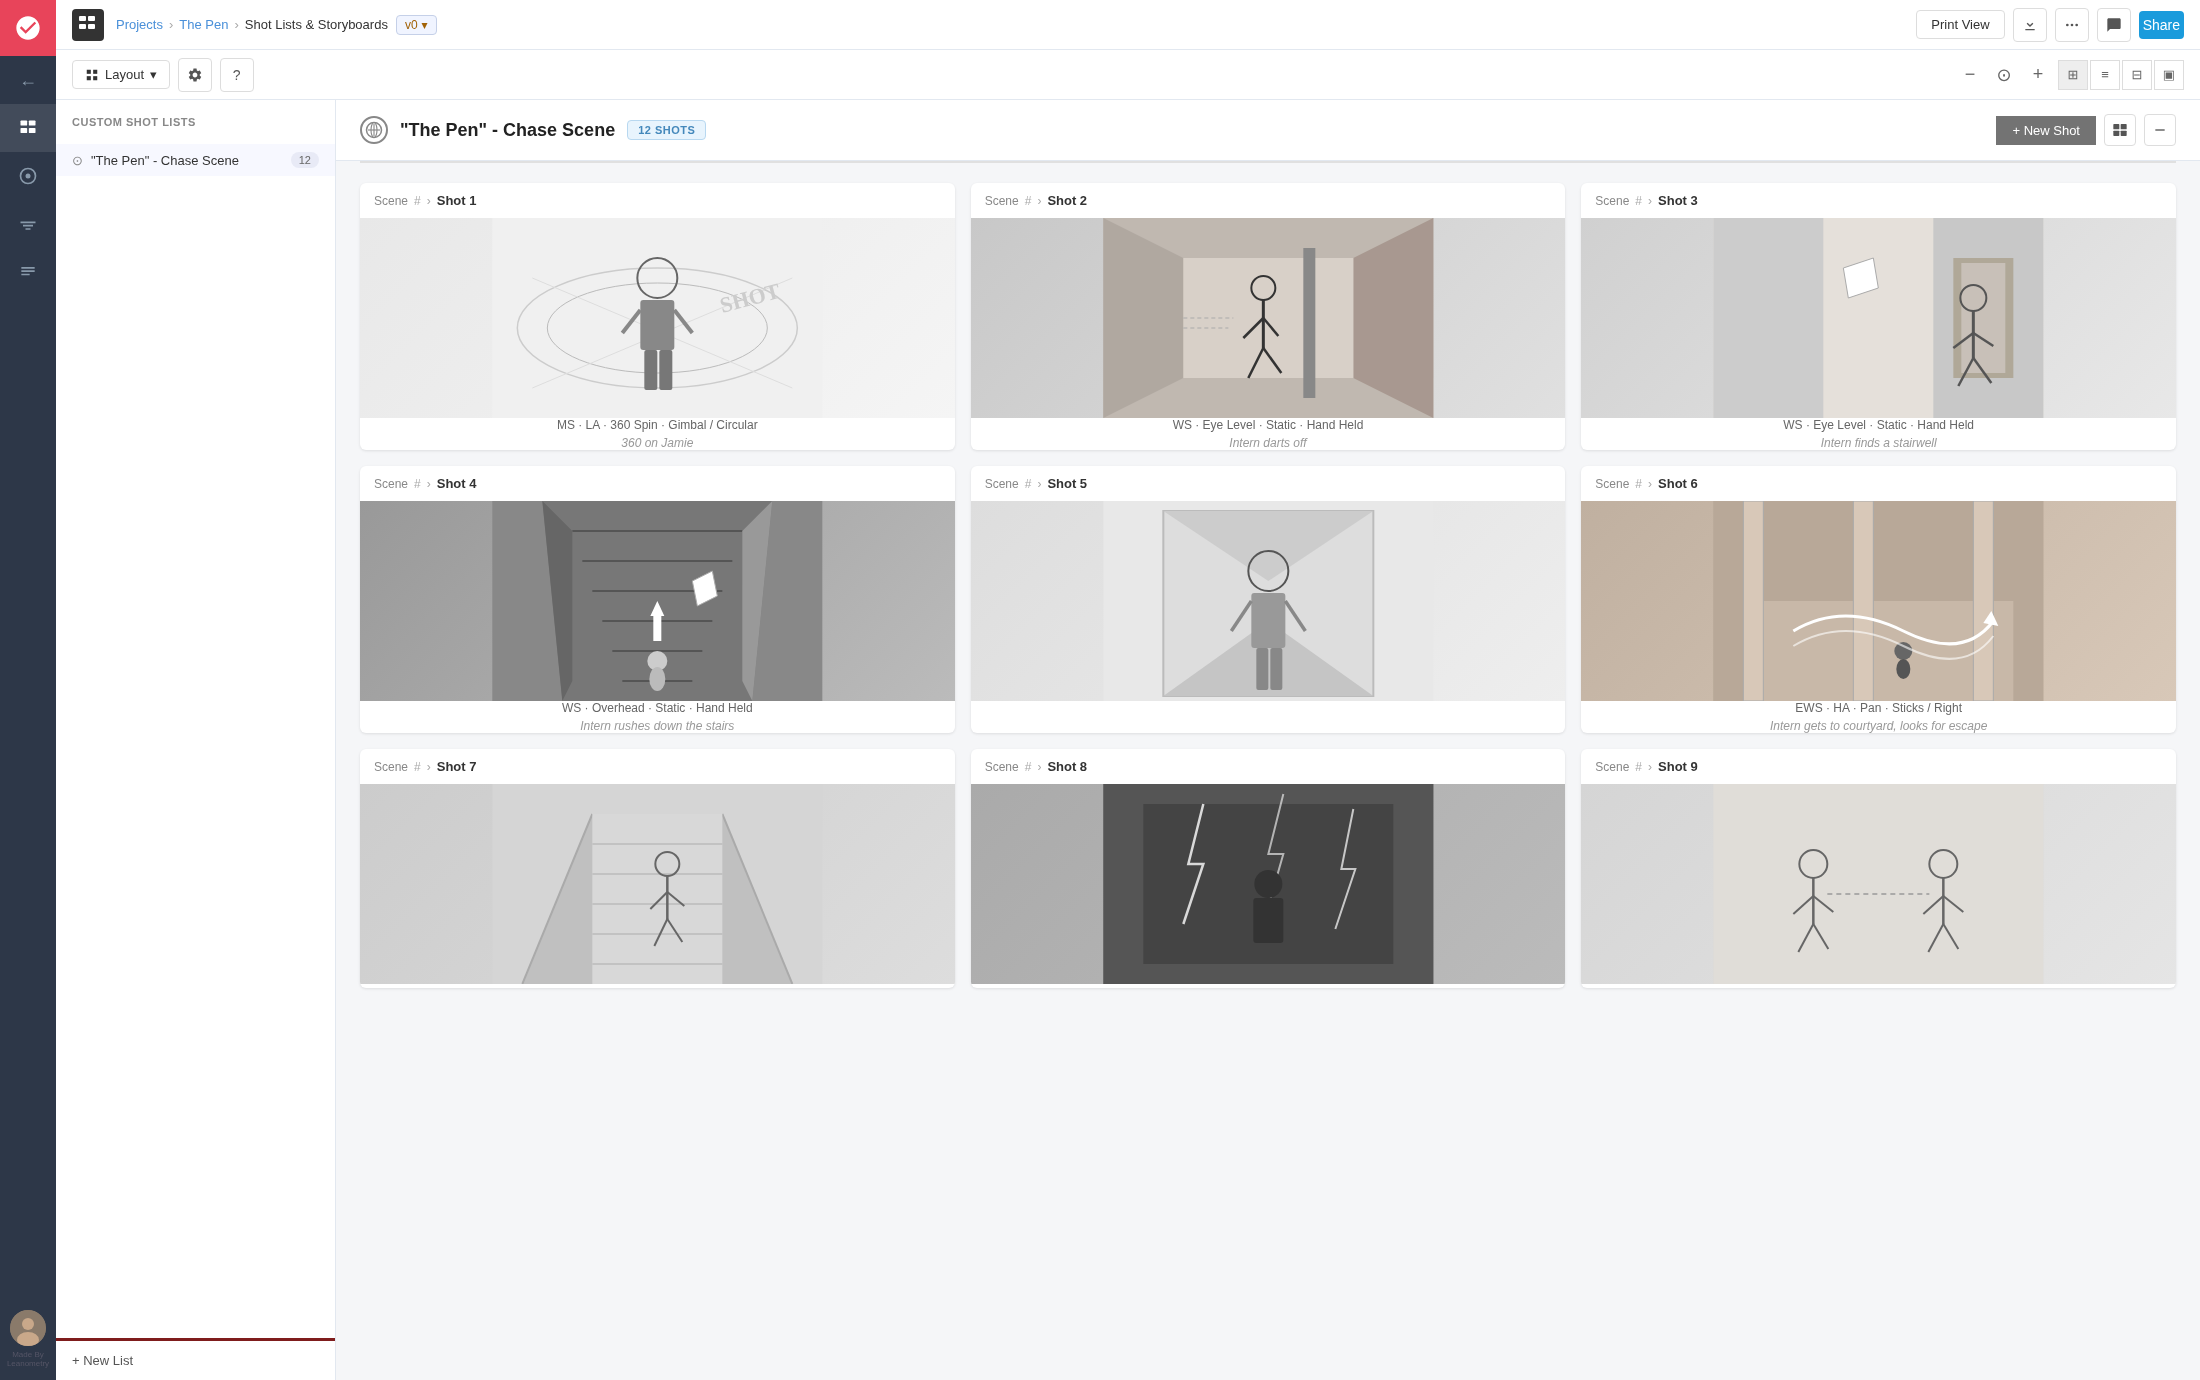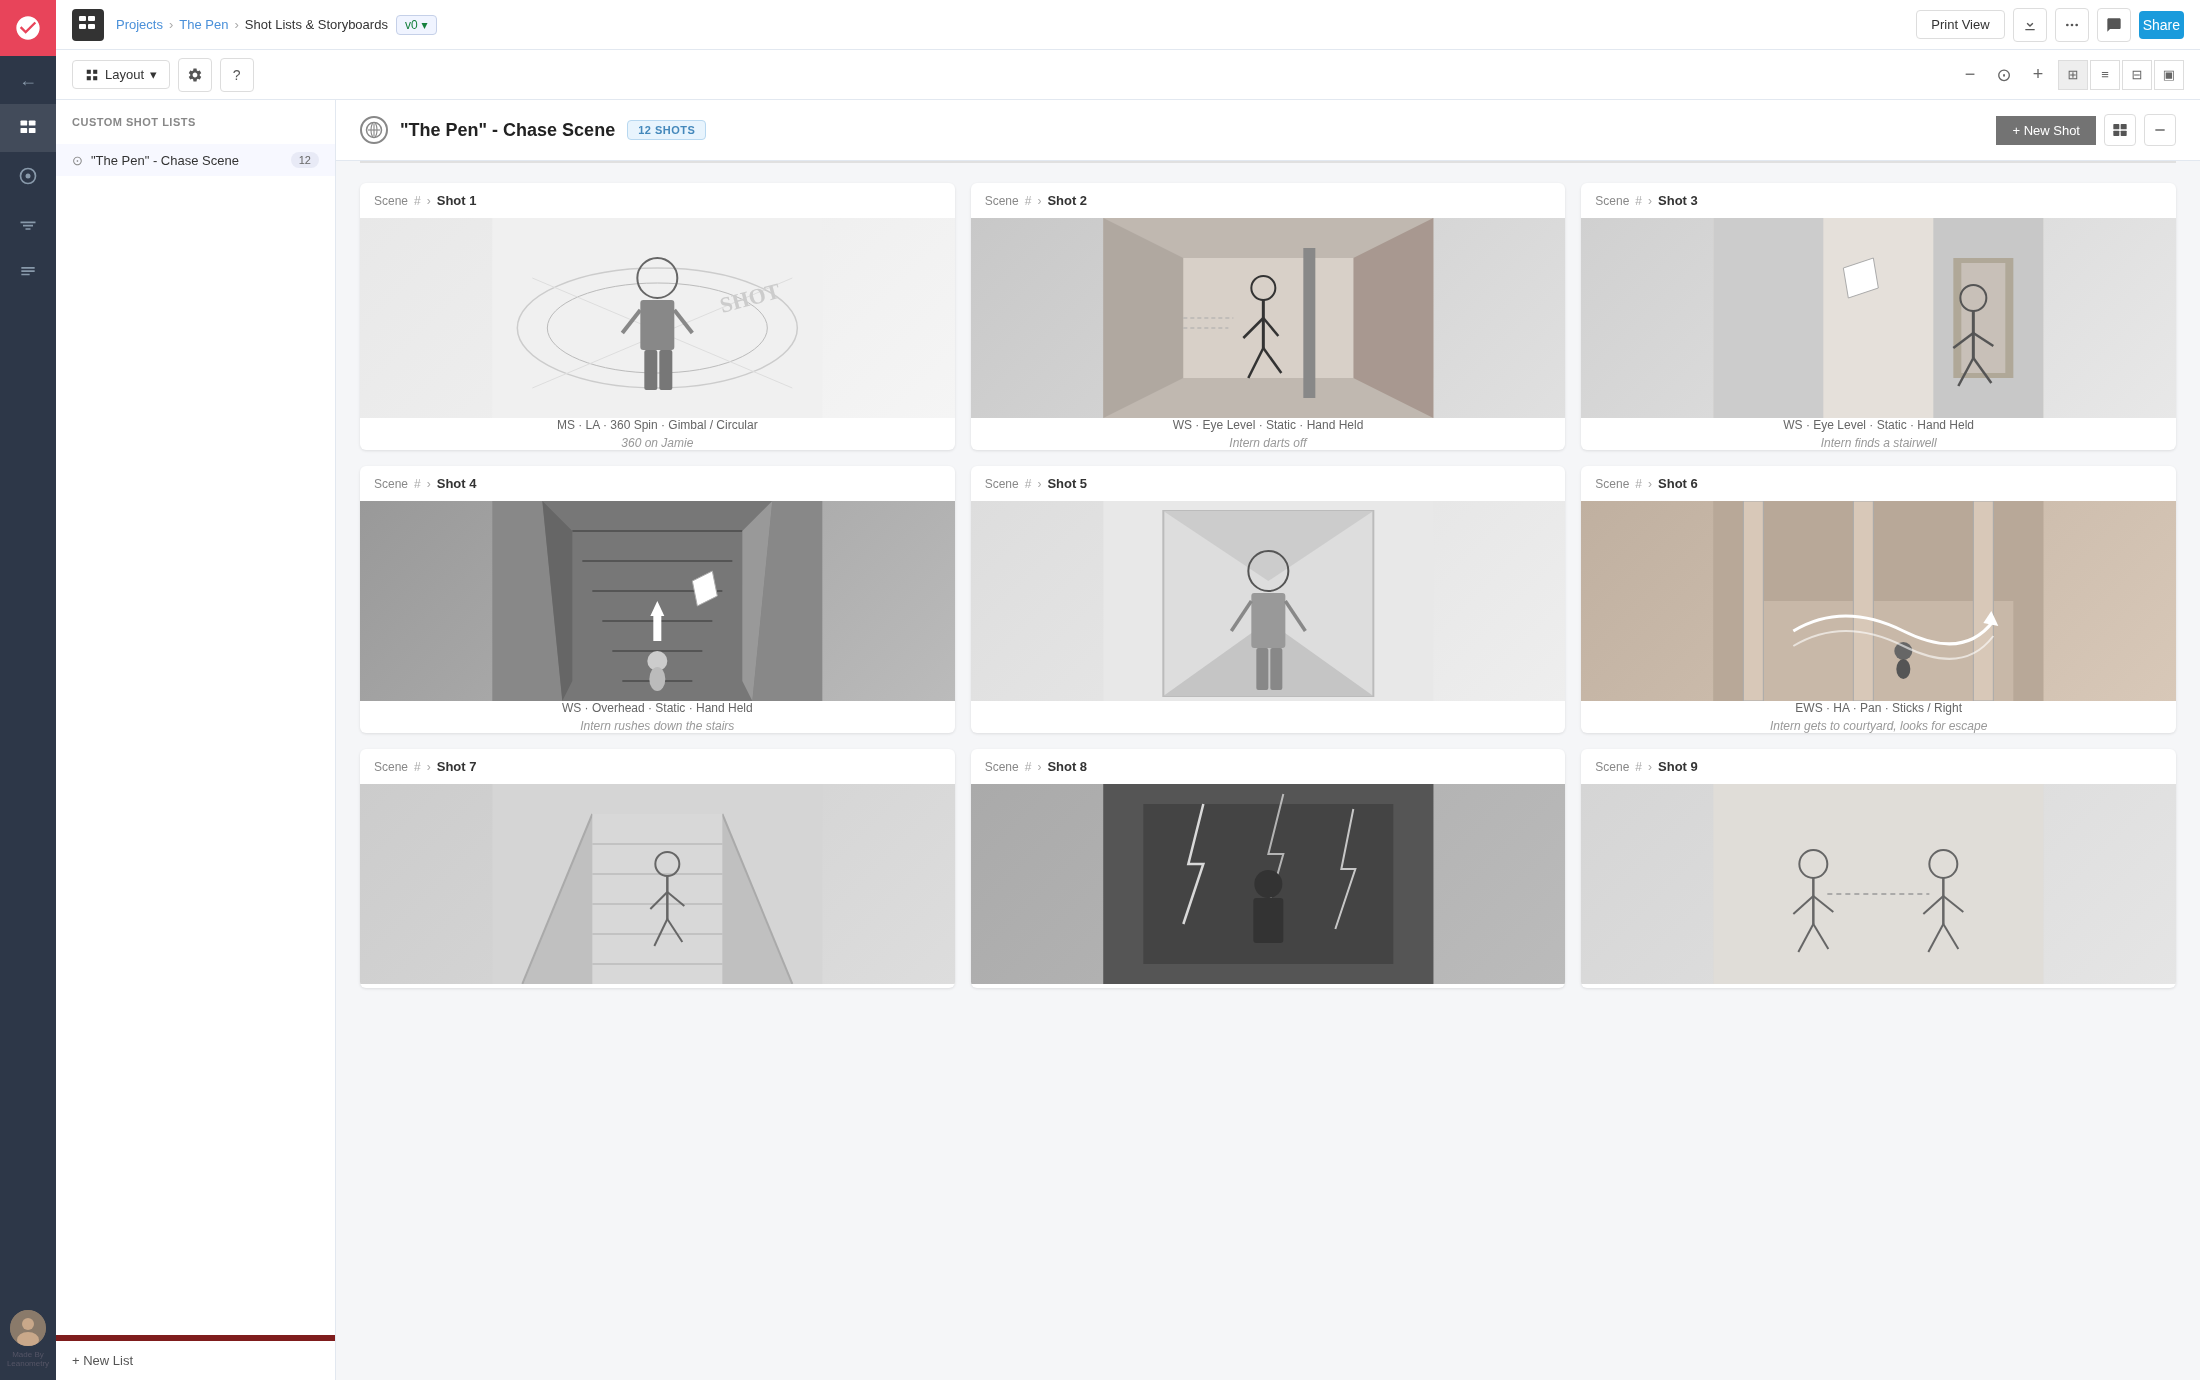--- a/index.html
+++ b/index.html
@@ -79,21 +79,21 @@
       color: #4a90d9;
     }
     .breadcrumb .sep { color: #aaa; }
     .breadcrumb .current { color: #333; font-weight: 500; }
     .version-badge {
       background: #f0f4ff;
       border: 1px solid #c5d0e8;
       border-radius: 4px;
       padding: 2px 8px;
       font-size: 12px;
-      color: #15803d;
+      color: #a16207;
       display: flex; align-items: center; gap: 4px;
       cursor: pointer;
     }
     .top-bar-right {
       margin-left: auto;
       display: flex; align-items: center; gap: 8px;
     }
     .btn-outline {
       border: 1px solid #ddd;
       background: white;
@@ -212,21 +212,21 @@
     .shot-list-count {
       background: #e8eaf6;
       border-radius: 10px;
       padding: 2px 8px;
       font-size: 11px;
       color: #666;
     }
     .shot-sidebar-bottom {
       margin-top: auto;
       padding: 12px 16px;
-      border-top: 6px solid #7f1d1d;
+      border-top: 3px solid #7f1d1d;
     }
     .new-list-btn {
       border: none; background: none;
       color: #555; font-size: 13px; cursor: pointer;
       display: flex; align-items: center; gap: 6px;
     }
 
     
     .storyboard-area {
       flex: 1;

